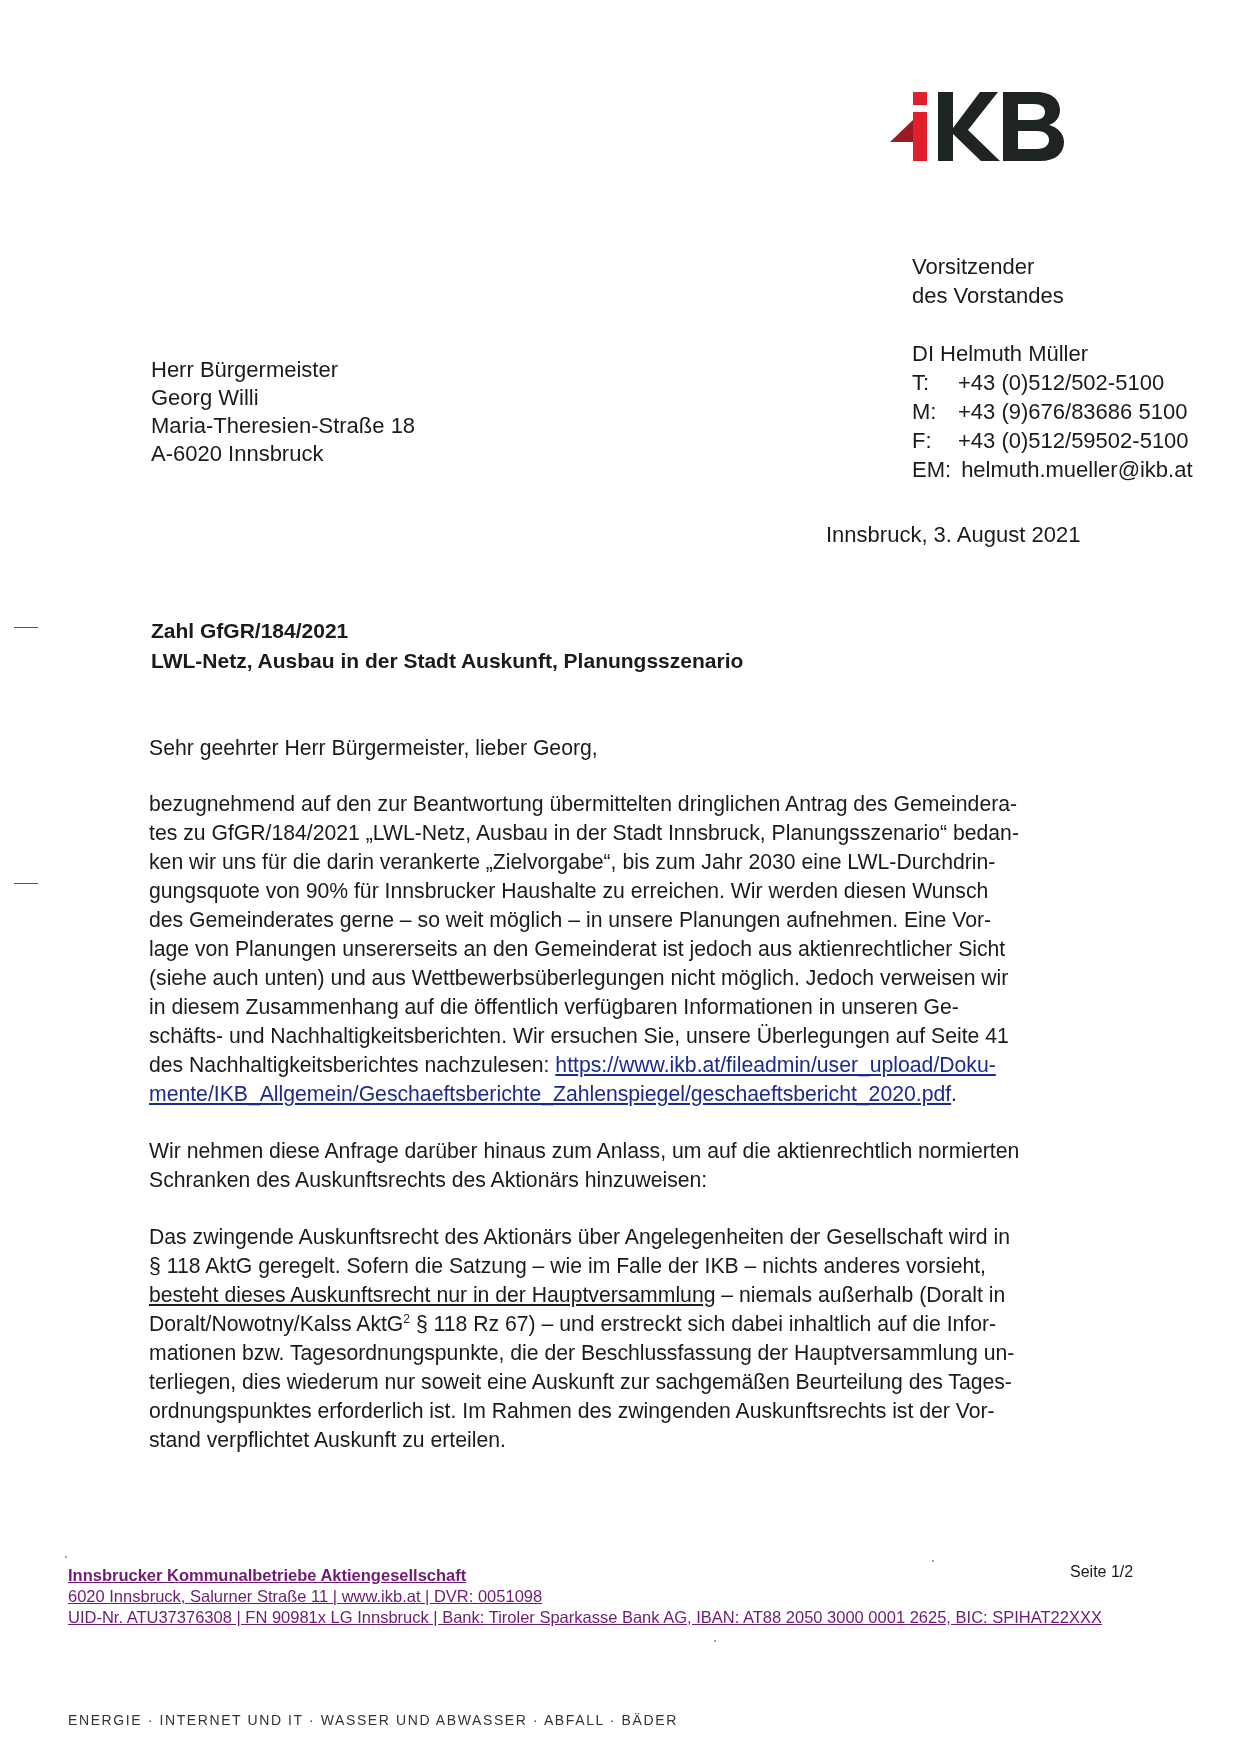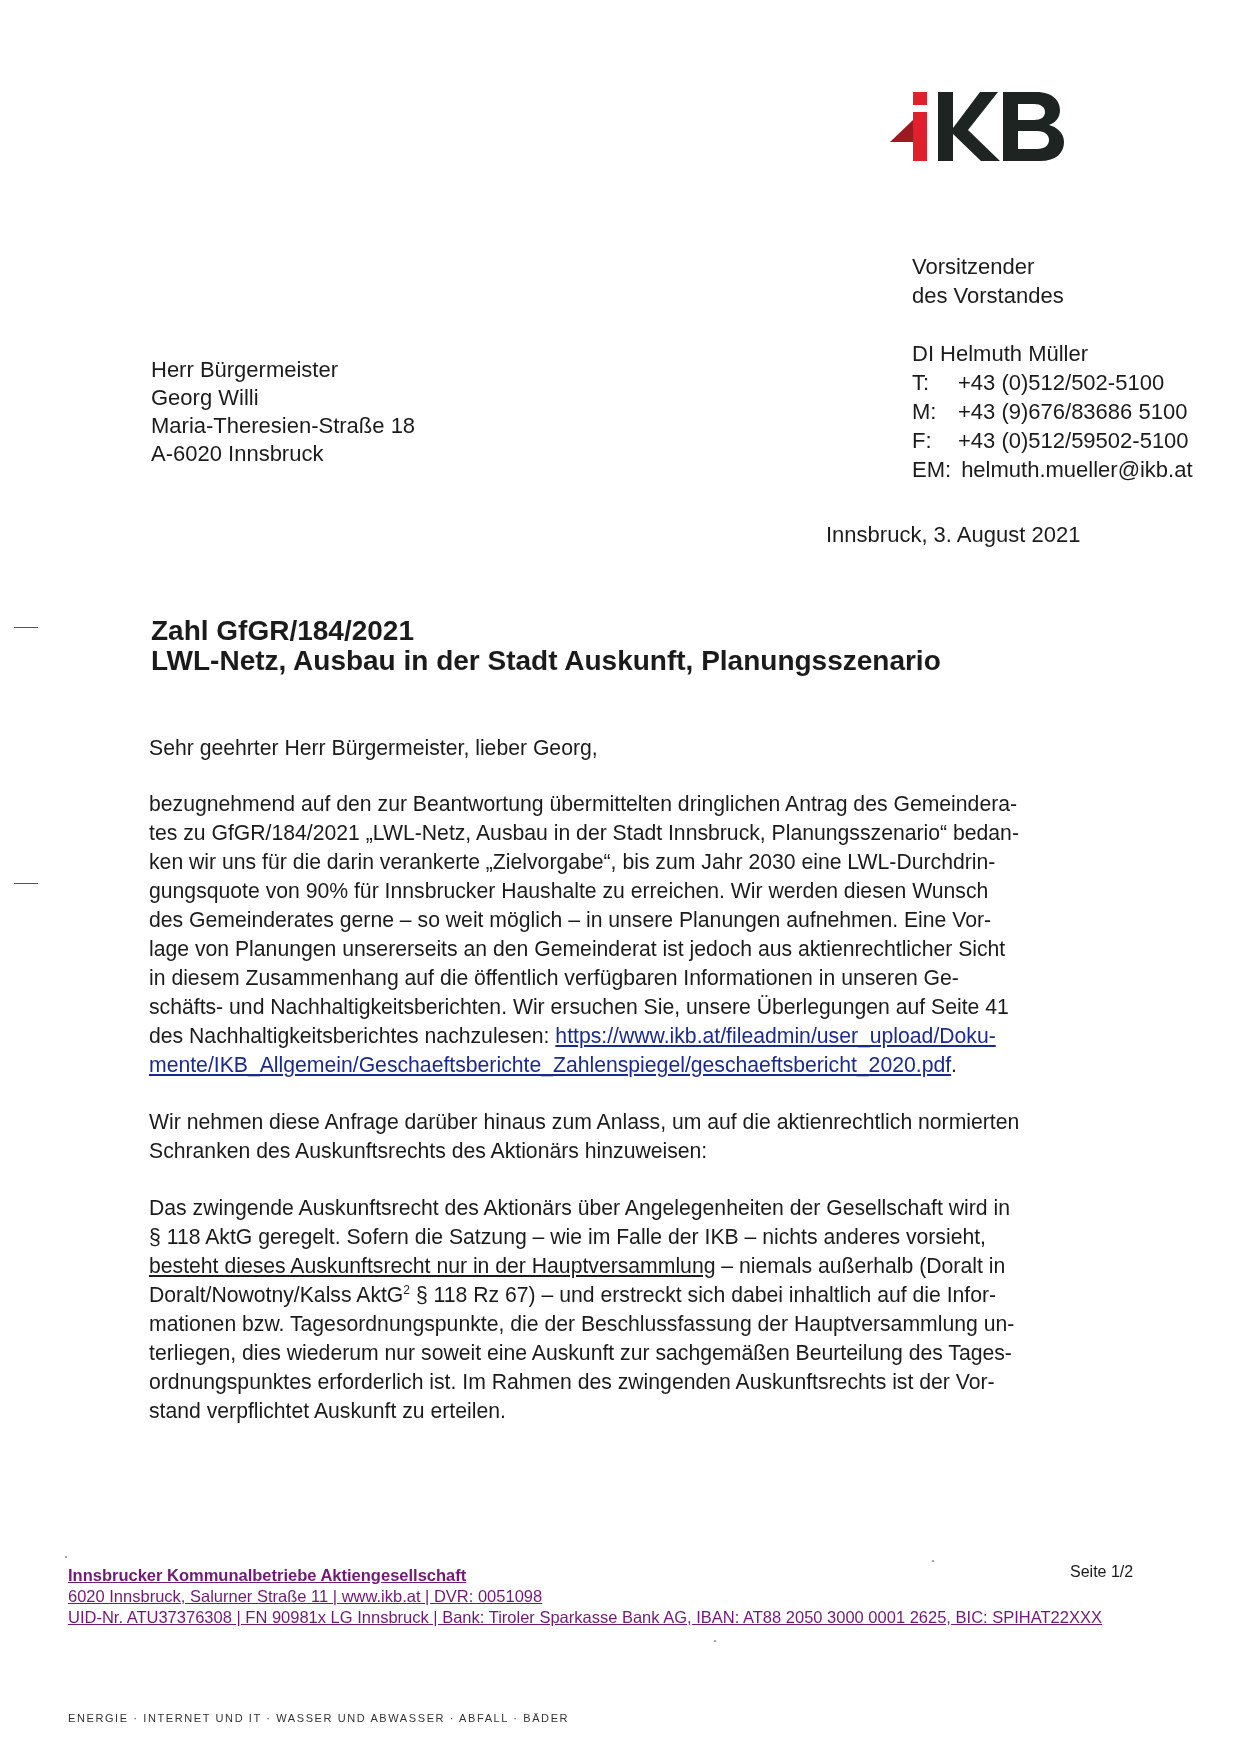--- a/index.html
+++ b/index.html
@@ -21,40 +21,40 @@
   
   .recipient { left: 151px; top: 356px; font-size: 22px; line-height: 28px; }
 
   
   .date { left: 826px; top: 521px; font-size: 22px; line-height: 28px; white-space: nowrap; }
 
   
   .fold { left: 14px; width: 24px; height: 1px; background: #555; }
 
   
-  .subject { left: 151px; top: 616px; font-size: 28px; line-height: 30px; font-weight: bold; }
+  .subject { left: 151px; top: 616px; font-size: 21px; line-height: 30px; font-weight: bold; }
 
   
   .body { left: 149px; top: 733px; width: 940px; font-size: 21.2px; line-height: 29px; }
   .body p { margin: 0; }
   .body .line { white-space: nowrap; display: block; }
   .gap1 { height: 27px; }
   .gap2 { height: 28px; }
   .link { color: #1b2a8e; text-decoration: underline; text-align: right; }
   .ul { text-decoration: underline; }
   sup { font-size: 12px; line-height: 0; vertical-align: 8px; }
 
   
   .pagenum { left: 1070px; top: 1563px; font-size: 16px; white-space: nowrap; }
 
   
   .footer { left: 68px; top: 1565px; font-size: 16.5px; line-height: 21px; color: #701a75; text-decoration: underline; }
   .footer .company { font-weight: bold; font-size: 16.5px; }
   .footer div { white-space: nowrap; }
-  .sectors { left: 68px; top: 1712px; font-size: 11px; letter-spacing: 1.6px; color: #333; white-space: nowrap; }
+  .sectors { left: 68px; top: 1712px; font-size: 14px; letter-spacing: 1.6px; color: #333; white-space: nowrap; }
   .speck { width: 2px; height: 2px; background: #888; border-radius: 1px; }
 </style>
 </head>
 <body>
 
 <div class="abs logo">
   <svg width="180" height="76" viewBox="0 0 180 76">
 
     <polygon points="2,52 25,30 25,52" fill="#9a1a22"></polygon>
 
@@ -115,20 +115,21 @@
   <p>Sehr geehrter Herr Bürgermeister, lieber Georg,</p>
   <div class="gap1"></div>
 
   <p>
     <span class="line">bezugnehmend auf den zur Beantwortung übermittelten dringlichen Antrag des Gemeindera-</span>
     <span class="line">tes zu GfGR/184/2021 „LWL-Netz, Ausbau in der Stadt Innsbruck, Planungsszenario“ bedan-</span>
     <span class="line">ken wir uns für die darin verankerte „Zielvorgabe“, bis zum Jahr 2030 eine LWL-Durchdrin-</span>
     <span class="line">gungsquote von 90% für Innsbrucker Haushalte zu erreichen. Wir werden diesen Wunsch</span>
     <span class="line">des Gemeinderates gerne – so weit möglich – in unsere Planungen aufnehmen. Eine Vor-</span>
     <span class="line">lage von Planungen unsererseits an den Gemeinderat ist jedoch aus aktienrechtlicher Sicht</span>
+    <span class="line">(siehe auch unten) und aus Wettbewerbsüberlegungen nicht möglich. Jedoch verweisen wir</span>
     <span class="line">in diesem Zusammenhang auf die öffentlich verfügbaren Informationen in unseren Ge-</span>
     <span class="line">schäfts- und Nachhaltigkeitsberichten. Wir ersuchen Sie, unsere Überlegungen auf Seite 41</span>
     <span class="line"><span>des Nachhaltigkeitsberichtes nachzulesen: </span><span class="link">https://www.ikb.at/fileadmin/user_upload/Doku-</span></span>
     <span class="line"><span class="link">mente/IKB_Allgemein/Geschaeftsberichte_Zahlenspiegel/geschaeftsbericht_2020.pdf</span><span>.</span></span>
   </p>
   <div class="gap2"></div>
 
   <p>
     <span class="line">Wir nehmen diese Anfrage darüber hinaus zum Anlass, um auf die aktienrechtlich normierten</span>
     <span class="line">Schranken des Auskunftsrechts des Aktionärs hinzuweisen:</span>

